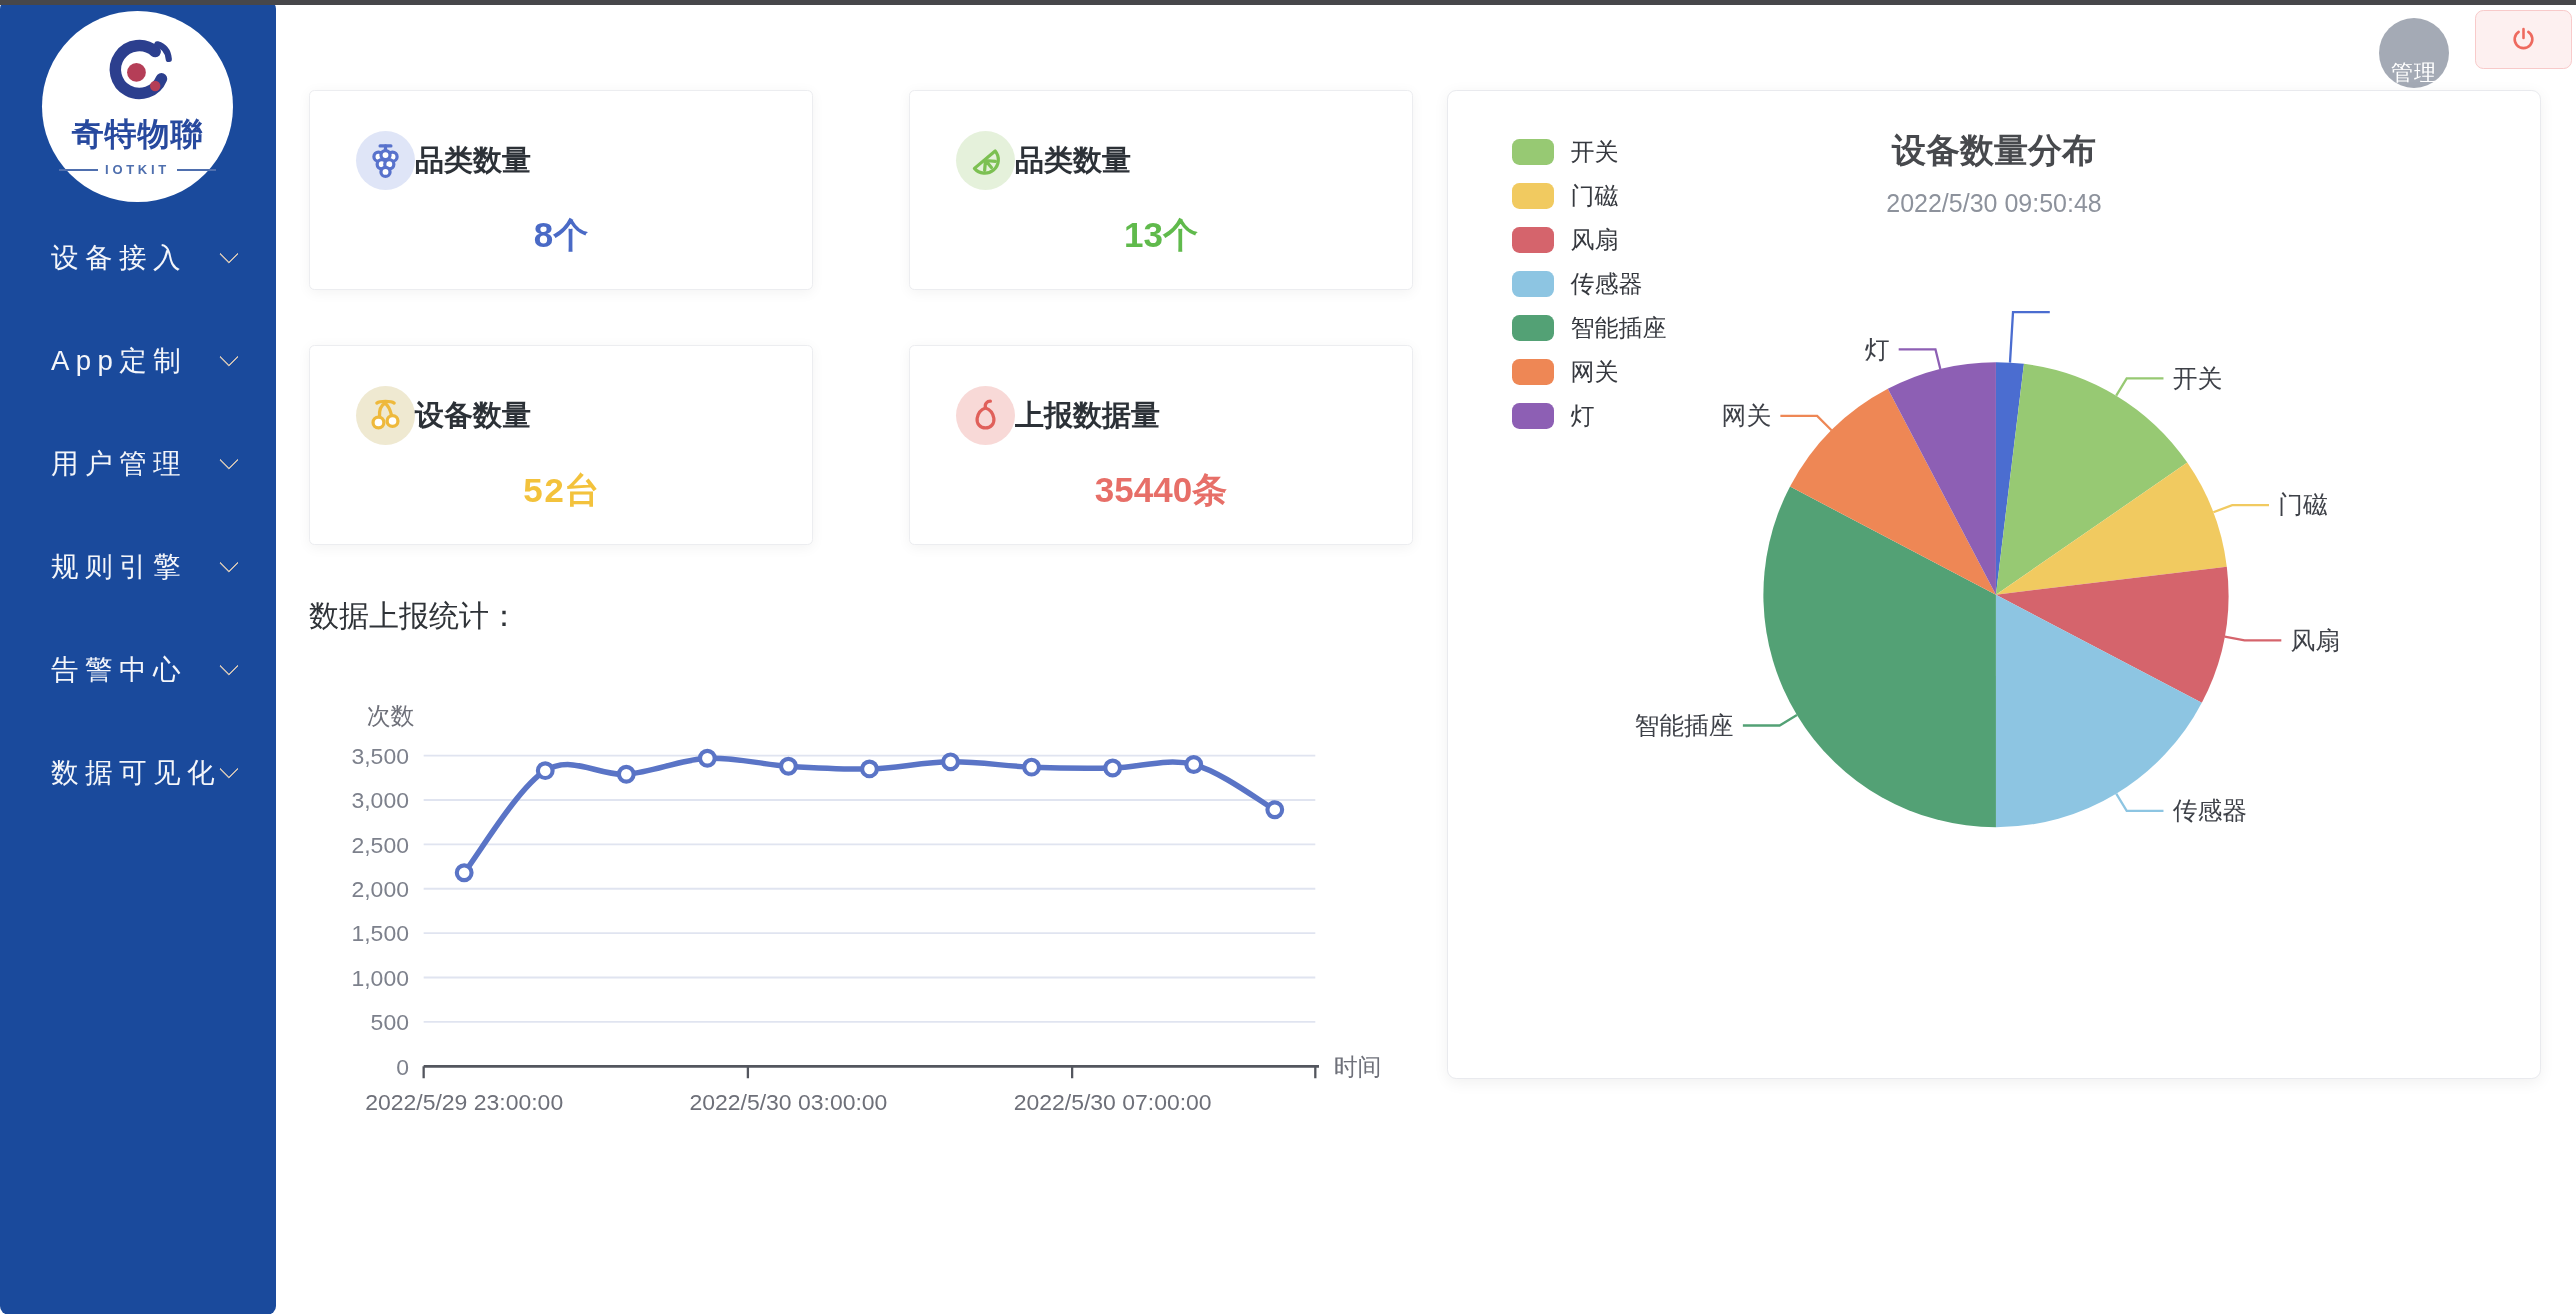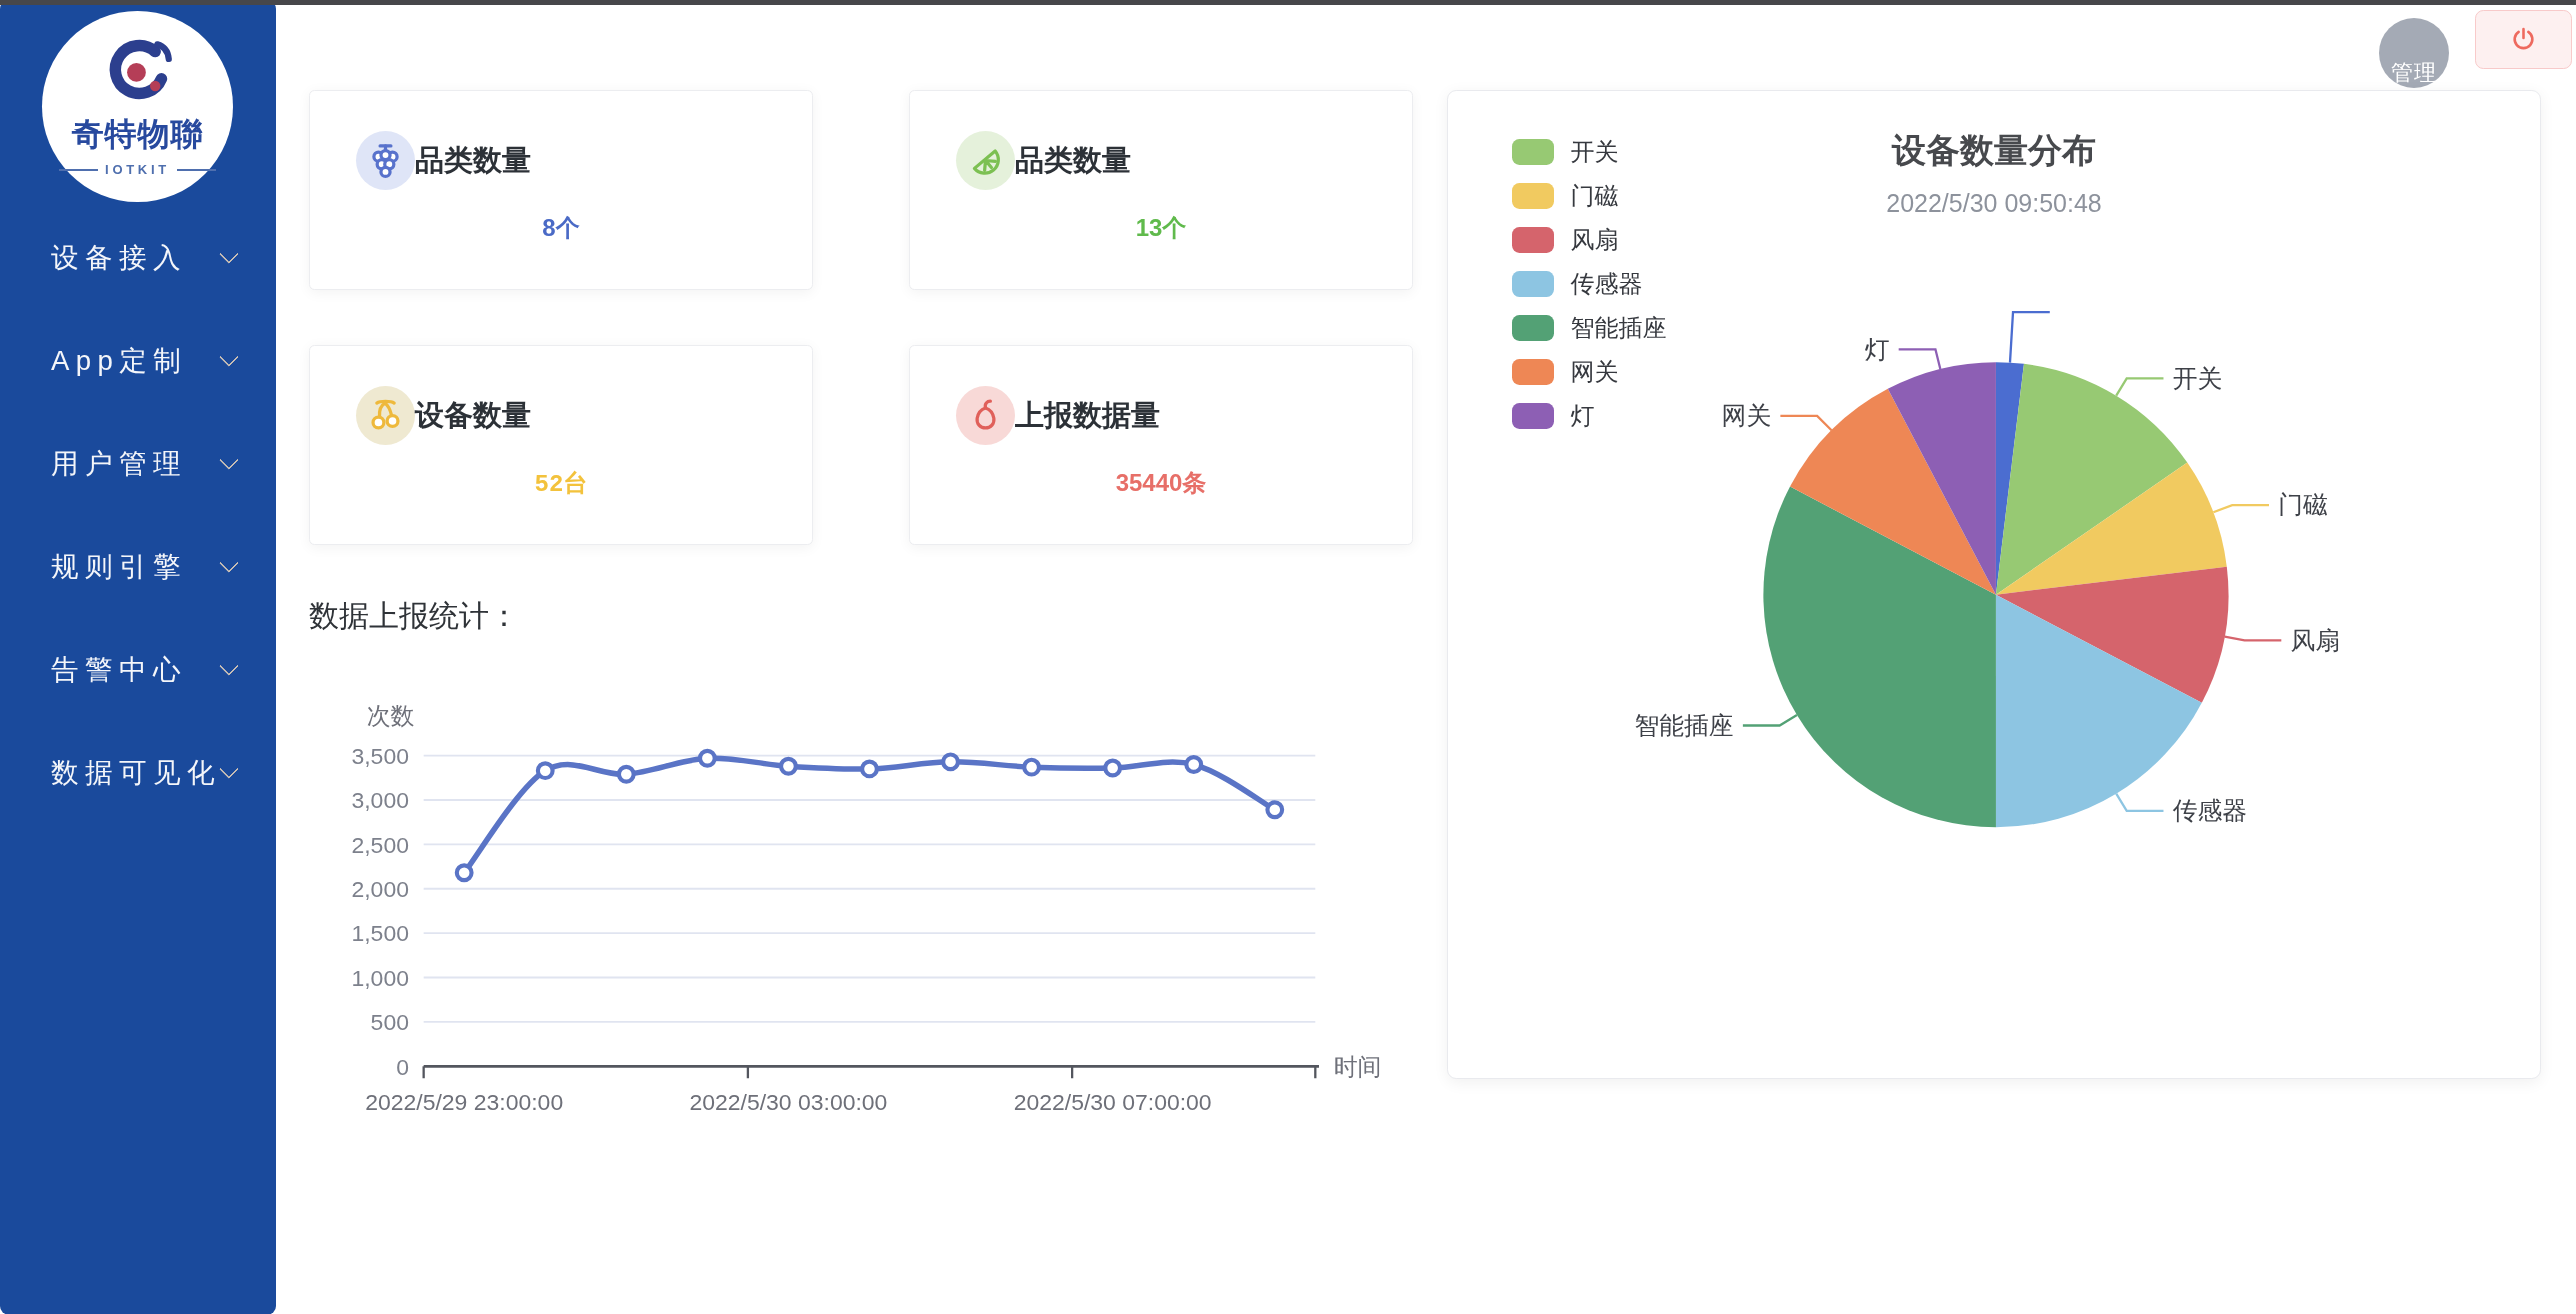--- a/index.html
+++ b/index.html
@@ -33,21 +33,21 @@
   .power-btn svg { width:29px; height:29px; stroke:#ee6a5f; }
 
   
   .card { position:absolute; width:504px; height:200px; background:#fff; border:0.9px solid #ecedf0;
           border-radius:5.5px; box-shadow:0 2.8px 13px rgba(0,0,0,.05); }
   .card-head { position:absolute; left:46px; top:40px; display:flex; align-items:center; }
   .card-icon { width:59px; height:59px; border-radius:50%; display:flex; align-items:center; justify-content:center; }
   .card-icon svg { width:39px; height:39px; }
   .card-label { font-size:29px; font-weight:bold; color:#2c3137; }
   .card-value { position:absolute; left:0; top:121px; width:100%; text-align:center;
-                font-size:24px; font-weight:bold; }
+                font-size:35px; font-weight:bold; }
 
   .line-title { position:absolute; left:33px; top:596px; font-size:30px; color:#2f3338; }
   #line-chart { position:absolute; left:27.6px; top:660px; }
 
   
   .pie-panel { position:absolute; left:1171px; top:90px; width:1094px; height:989px; background:#fff;
                border:0.9px solid #e9eaee; border-radius:9.2px; box-shadow:0 3.7px 14.7px rgba(0,0,0,.06); }
   .pie-title { position:relative; z-index:2; text-align:center; margin-top:37px; font-size:34px;
                font-weight:bold; color:#47494d; }
   .pie-subtitle { position:relative; z-index:2; text-align:center; margin-top:14.7px; font-size:25px; color:#8d929c; }

